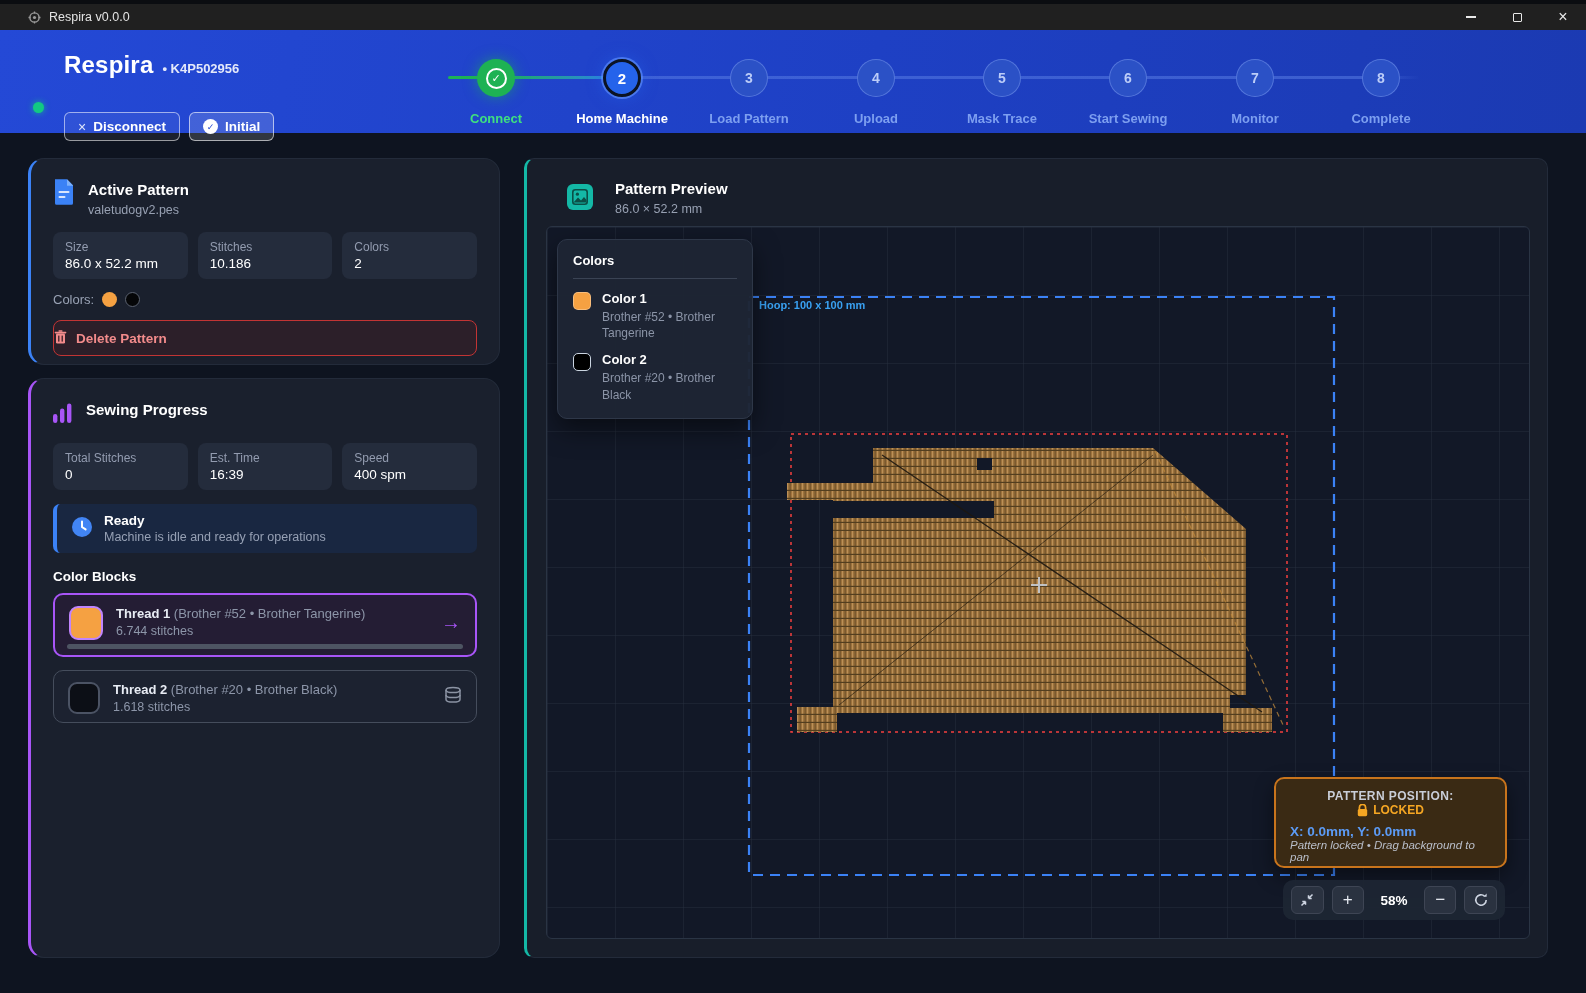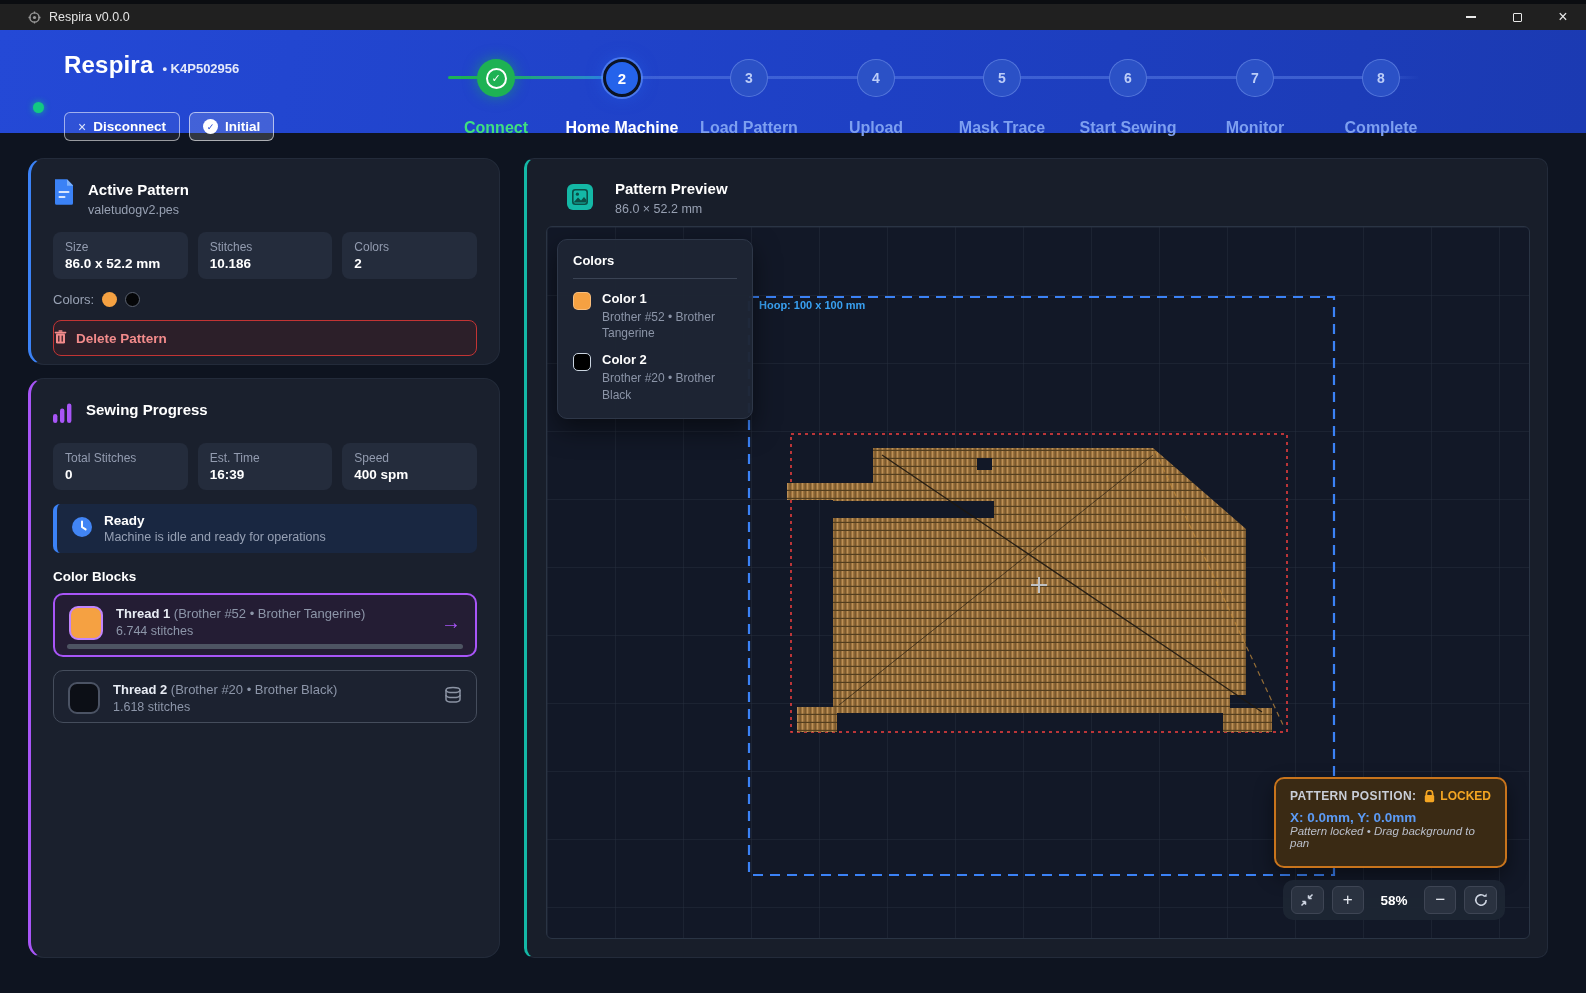--- a/index.html
+++ b/index.html
@@ -44,37 +44,37 @@
   .sl-c { left:182px; width:798px;
     background:linear-gradient(90deg,rgba(86,122,226,.55) 0%,rgba(86,122,226,.55) 93%,rgba(86,122,226,0) 100%); }
   .scircle { position:absolute; top:0; width:38px; height:38px; border-radius:50%; z-index:1;
     display:flex; align-items:center; justify-content:center; font-weight:700; cursor:pointer; }
   .sc-done { background:#1eb253; box-shadow:0 0 14px rgba(30,178,83,.55); }
   .sc-done .ring { width:21px; height:21px; border:2px solid #fff; border-radius:50%;
     display:flex; align-items:center; justify-content:center; color:#fff; font-size:11px; }
   .sc-active { background:#2563eb; border:3px solid #0b1324; color:#fff; font-size:15px;
     box-shadow:0 0 0 2px rgba(96,145,255,.65), 0 0 16px rgba(37,99,235,.55); }
   .sc-future { background:#2b51c6; border:1px solid rgba(150,180,255,.38); color:#bccdf8; font-size:14px; }
-  .slabel { position:absolute; top:60px; transform:translateX(-50%); font-size:16px; font-weight:700; white-space:nowrap; cursor:pointer; }
+  .slabel { position:absolute; top:52px; transform:translateX(-50%); font-size:13px; font-weight:700; white-space:nowrap; cursor:pointer; }
   .lb-done { color:#3fe07f; } .lb-active { color:#ffffff; } .lb-future { color:#7d9ff0; }
 
   
   .main { position:absolute; left:0; top:133px; width:100%; height:860px; }
   .card { position:absolute; background:#1a202d; border:1px solid #232b3a; border-radius:16px; }
   .card-pattern { left:28px; top:25px; width:472px; height:207px; border-left:3px solid #3b82f6; padding:20px 22px; }
   .card-progress { left:28px; top:245px; width:472px; height:580px; border-left:3px solid #a855f7; padding:20px 22px; }
 
   .card-head { display:flex; gap:13px; }
   .card-title { font-size:15px; font-weight:700; color:#fff; padding-top:2px; }
   .card-sub { font-size:12.5px; color:#97a0b2; margin-top:5px; }
 
   .stat-grid { display:grid; grid-template-columns:1fr 1fr 1fr; gap:10px; margin-top:15px; }
   .stat-box { background:#242c3c; border-radius:8px; padding:8px 12px; cursor:default; }
   .stat-label { font-size:12px; color:#939cb0; }
-  .stat-value { font-size:13.5px; font-weight:700; color:#fff; margin-top:2px; }
+  .stat-value { font-size:13.5px; font-weight:400; color:#fff; margin-top:2px; }
 
   .colors-row { display:flex; align-items:center; gap:8px; margin-top:13px; }
   .colors-label { font-size:13px; color:#99a2b4; }
   .dot { width:15px; height:15px; border-radius:50%; }
   .dot-orange { background:#f5a142; }
   .dot-black { background:#050608; border:1px solid #5b6270; }
 
   .delete-btn { margin-top:13px; width:100%; height:36px; border-radius:8px; background:rgba(127,29,29,.18);
     border:1px solid #c23434; color:#f28b8b; font-size:13.5px; font-weight:700;
     display:flex; align-items:center; gap:9px; cursor:pointer; }
@@ -117,21 +117,21 @@
   .legend-item { display:flex; gap:11px; margin-bottom:11px; }
   .legend-swatch { width:18px; height:18px; border-radius:5px; flex-shrink:0; margin-top:1px; }
   .lsw-1 { background:#f5a142; border:1px solid rgba(255,255,255,.3); }
   .lsw-2 { background:#000; border:1.5px solid #cbd5e1; }
   .legend-name { font-size:13px; font-weight:700; color:#fff; }
   .legend-detail { font-size:12px; color:#8b94a7; margin-top:3px; line-height:1.35; max-width:132px; }
 
   .pos-overlay { position:absolute; left:727px; top:550px; width:233px; height:91px;
     background:#3a2a14; border:2px solid #c8741c; border-radius:10px; padding:10px 14px;
     box-shadow:0 8px 20px rgba(0,0,0,.45); }
-  .pos-row1 { display:flex; align-items:center; justify-content:space-between; }
+  .pos-row1 { display:flex; align-items:center; justify-content:space-between;flex-direction:column; }
   .pos-title { font-size:12px; font-weight:700; color:#c9ced8; letter-spacing:.4px; }
   .pos-locked { display:flex; align-items:center; gap:5px; font-size:12px; font-weight:700; color:#f5a623; }
   .pos-coords { font-size:13.5px; font-weight:700; color:#5c9bf5; margin-top:7px; }
   .pos-hint { font-size:11.5px; font-style:italic; color:#b9bec9; }
 
   .zoombar { position:absolute; left:736px; top:653px; width:222px; height:40px;
     background:rgba(29,37,51,.96); border-radius:10px; display:flex; align-items:center; gap:8px; padding:0 8px; }
   .zbtn { width:34px; height:28px; background:#2a3240; border:1px solid #3e4554; border-radius:6px;
     color:#e7ebf2; display:flex; align-items:center; justify-content:center; font-size:17px; font-weight:400; cursor:pointer; }
   .zoom-level { width:46px; text-align:center; color:#fff; font-size:13.5px; font-weight:700; }

